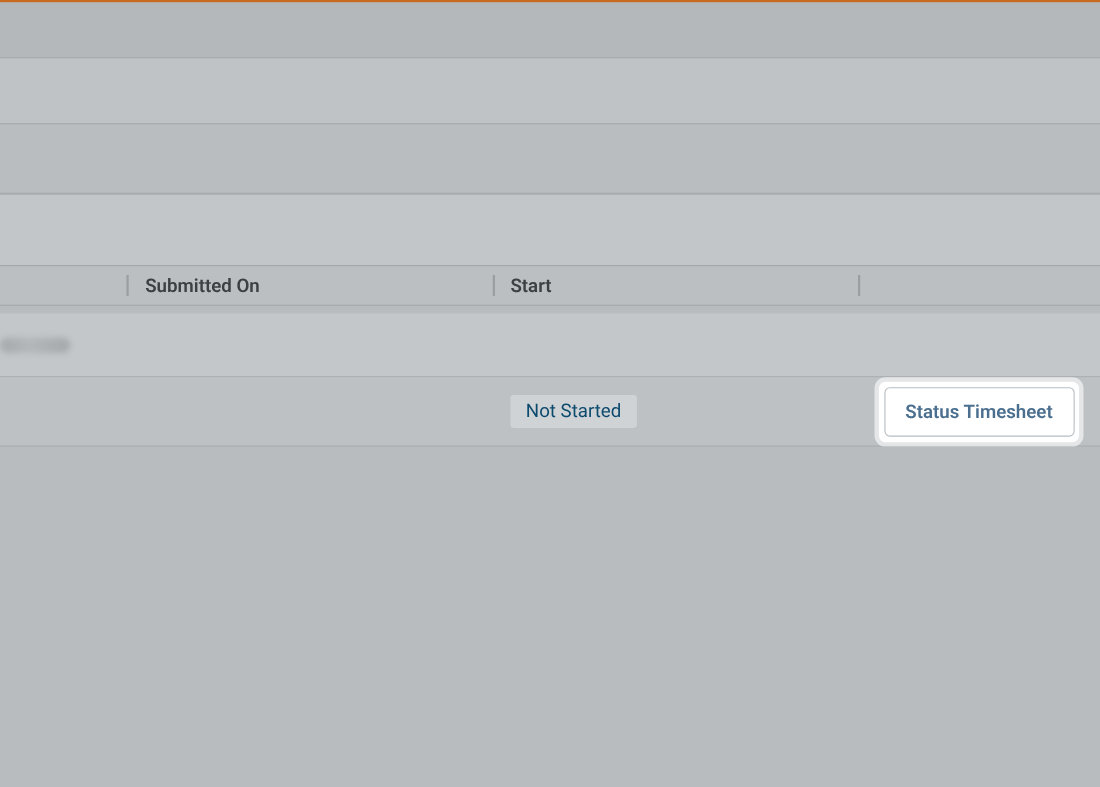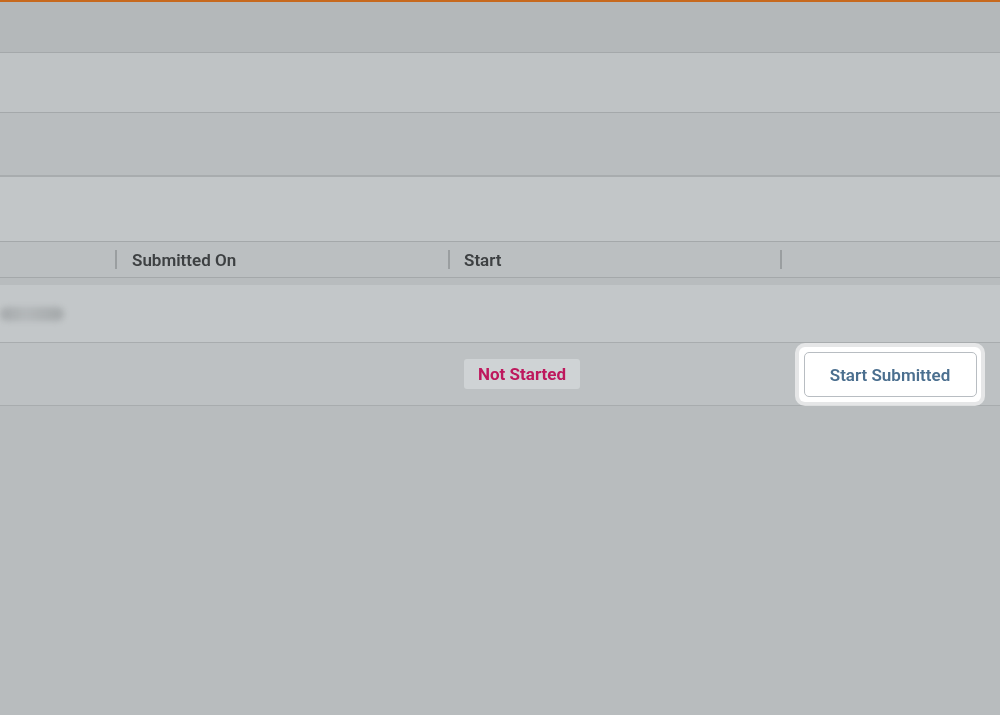--- a/index.html
+++ b/index.html
@@ -80,23 +80,23 @@
       left: 0; right: 0; top: 343px; height: 63px;
       background: #bdc1c3;
       border-bottom: 1px solid #a8acae;
     }
 
     .status-chip {
       position: absolute;
       left: 464px; top: 50%;
       transform: translateY(-50%);
       background: #cfd3d5;
-      color: #be185d;
+      color: #0c4a6e;
       font-size: 17px;
-      font-weight: 700;
+      font-weight: 400;
       padding: 5px 14px;
       border-radius: 3px;
     }
 
     .highlight-wrap {
       position: absolute;
       left: 799px; top: 347px;
       width: 182px; height: 55px;
       background: #ffffff;
       border-radius: 6px;
@@ -151,16 +151,16 @@
 
 <div class="group-row">
   <div class="group-blur"></div>
 </div>
 
 <div class="data-row">
   <div class="status-chip">Not Started</div>
 </div>
 
 <div class="highlight-wrap">
-  <button class="start-btn">Start Submitted</button>
+  <button class="start-btn">Status Timesheet</button>
 </div>
 
 <div class="dim-overlay"></div>
 
 </body></html>

